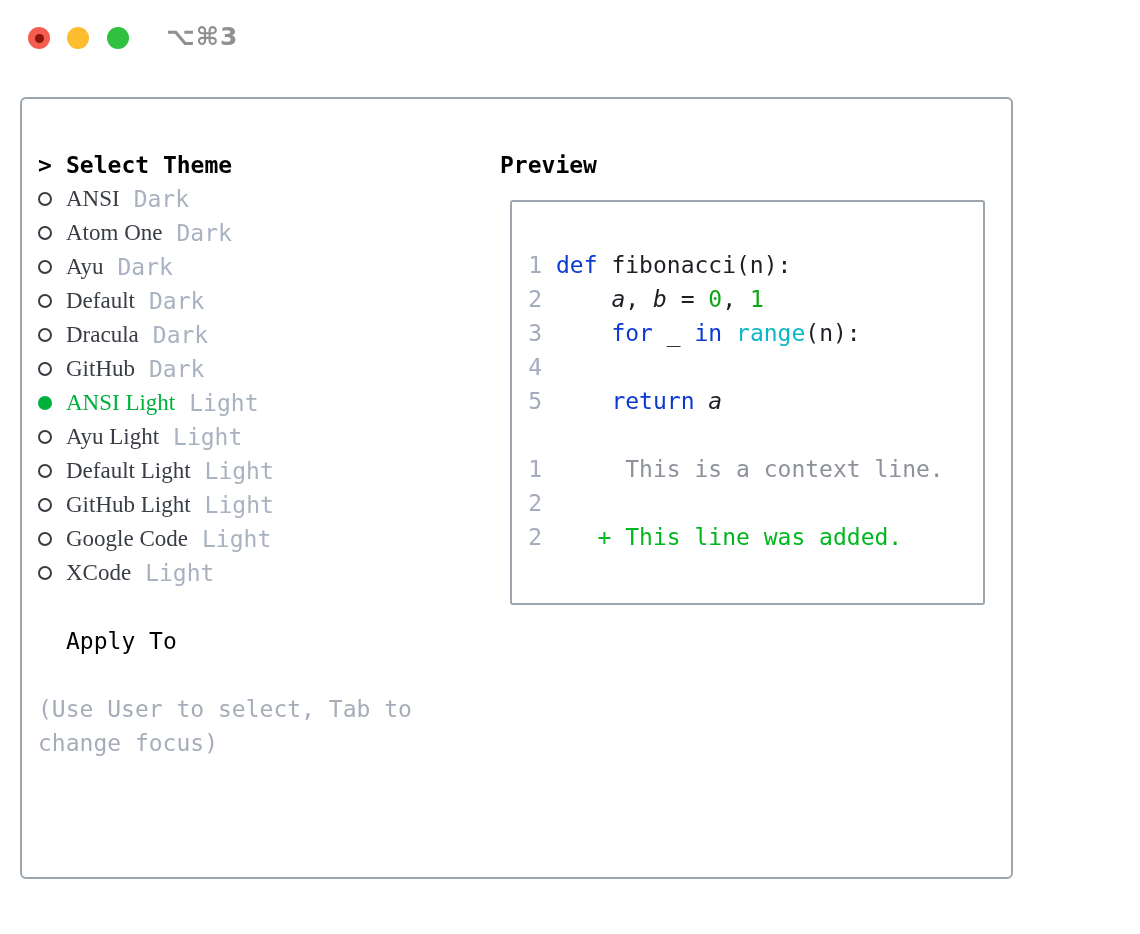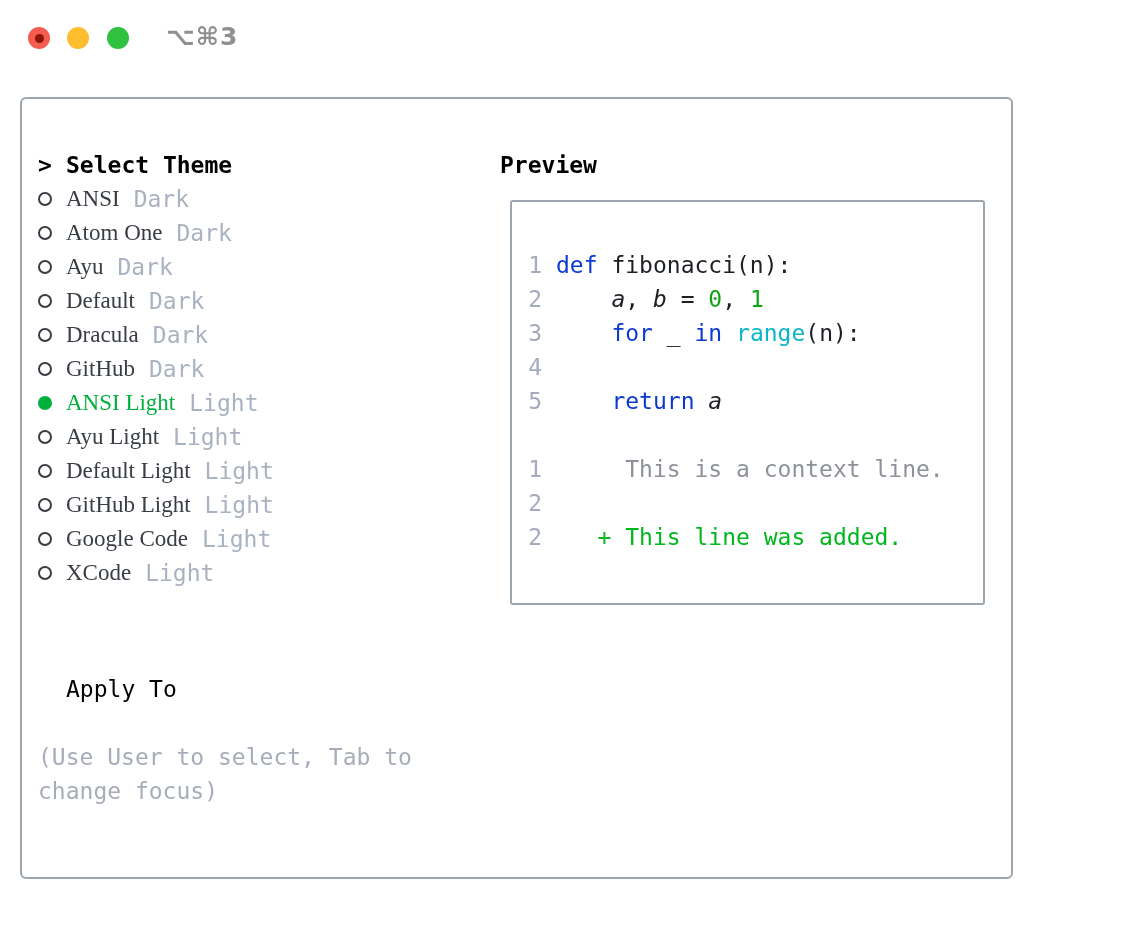--- a/index.html
+++ b/index.html
@@ -28,21 +28,21 @@
   .line { height:34px; display:flex; align-items:center; white-space:pre;
           font-size:23px; color:var(--item-text); }
   .prefix { display:inline-block; width:28px; font-weight:bold; color:var(--header-text); flex:none; }
   .header-text { font-weight:bold; color:var(--header-text); }
   .radio { width:14px; height:14px; border-radius:50%; border:2.5px solid var(--item-text);
            margin-right:14px; flex:none; }
   .radio.filled { background:var(--ui-green); border-color:var(--ui-green); }
   .item .label { color:var(--item-text);font-family:Liberation Serif, serif; }
   .item.selected .label { color:var(--ui-green); }
   .tag { color:var(--tag-gray); margin-left:14px; }
-  .apply-header { padding-left:28px; color:var(--header-text);margin-top:48px; }
+  .apply-header { padding-left:28px; color:var(--header-text); }
   .help-line { color:var(--help-gray); }
   .spacer { height:34px; }
 
   
   .preview-title { position:absolute; left:478px; top:49px; font-weight:bold;
                    color:var(--header-text); }
   .preview-box { position:absolute; left:488px; top:101px; width:475px; height:405px;
                  border:2px solid var(--border-gray); border-radius:3px; background:#fff; }
   #code-lines { padding:46px 0 0 16px; }
   .cline { height:34px; display:flex; align-items:center; white-space:pre; font-size:23px; }

